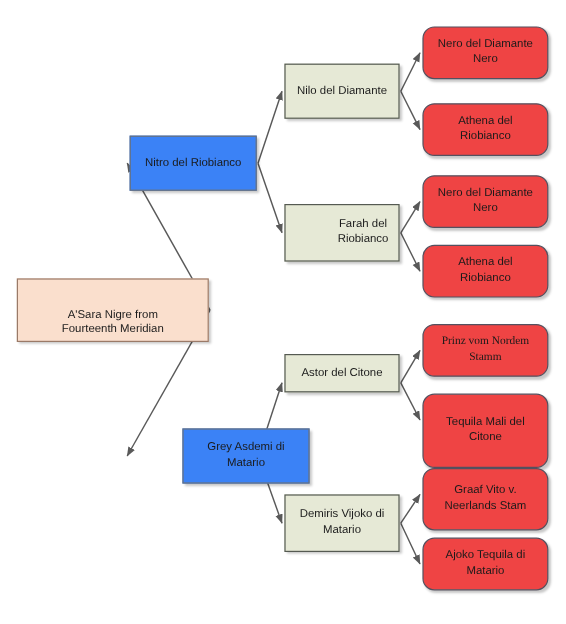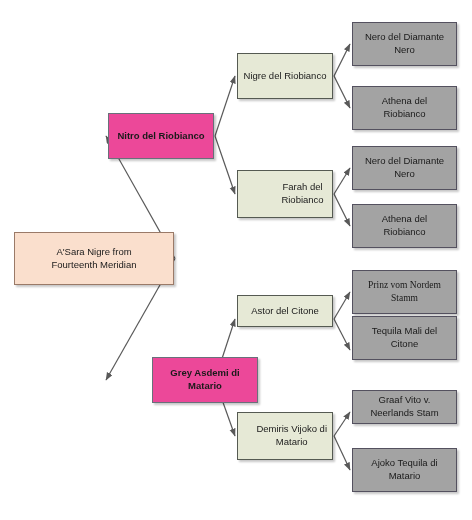--- a/index.html
+++ b/index.html
@@ -36,33 +36,34 @@
     font-size: 9.5px;
     line-height: 1.32;
     color: #1a1a1a;
     padding: 2px 5px;
     box-shadow: 2px 2px 2px rgba(0,0,0,0.22);
     white-space: pre-line;
   }
   .node.gen-root {
     background: #fadfcd;
     border-color: #9a7a68;
+    align-items: flex-end;
   }
   .node.gen-1 {
-    background: #ec4899;
+    background: #3b82f6;
     border-color: #69707a;
-    font-weight: bold;
   }
   .node.gen-2 {
     background: #e6e9d6;
     border-color: #555a52;
   }
   .node.gen-3 {
-    background: #a3a3a3;
+    background: #ef4444;
     border-color: #54515f;
+    border-radius: 10px;
   }
 </style>
 </head>
 <body>
 
 <div id="diagram-root">
   <svg id="connector-layer" viewBox="0 0 472 520" width="472" height="520">
     <defs>
       <marker id="arrowhead" markerWidth="7" markerHeight="7" refX="6.2" refY="2.6" orient="auto" markerUnits="strokeWidth">
         <path d="M0,0 L6.6,2.6 L0,5.2 z" fill="#595959"></path>
@@ -84,36 +85,36 @@
         <line x1="334" y1="436" x2="350" y2="412" stroke="#595959" stroke-width="1.2" marker-end="url(#arrowhead)"></line>
         <line x1="334" y1="436" x2="350" y2="470" stroke="#595959" stroke-width="1.2" marker-end="url(#arrowhead)"></line>
       </g>
   </svg>
   <div id="nodes-layer">
       <div class="node gen-root" style="left: 14px; top: 232px; width: 160px; height: 53px;"><span>A'Sara Nigre from
 Fourteenth Meridian</span></div>
       <div class="node gen-1" style="left: 108px; top: 113px; width: 106px; height: 46px;"><span>Nitro del Riobianco</span></div>
       <div class="node gen-1" style="left: 108px; top: 357px; width: 106px; height: 46px; margin-left: 44px;"><span>Grey Asdemi di
 Matario</span></div>
-      <div class="node gen-2" style="left: 237px; top: 53px; width: 96px; height: 46px;"><span>Nigre del Riobianco</span></div>
+      <div class="node gen-2" style="left: 237px; top: 53px; width: 96px; height: 46px;"><span>Nilo del Diamante</span></div>
       <div class="node gen-2" style="left: 237px; top: 170px; width: 96px; height: 48px; padding-left: 40px;"><span>Farah del
 Riobianco</span></div>
       <div class="node gen-2" style="left: 237px; top: 295px; width: 96px; height: 32px;"><span>Astor del Citone</span></div>
-      <div class="node gen-2" style="left: 237px; top: 412px; width: 96px; height: 48px; justify-content: flex-end;"><span>Demiris Vijoko di
+      <div class="node gen-2" style="left: 237px; top: 412px; width: 96px; height: 48px;"><span>Demiris Vijoko di
 Matario</span></div>
       <div class="node gen-3" style="left: 352px; top: 22px; width: 105px; height: 44px;"><span>Nero del Diamante
 Nero</span></div>
       <div class="node gen-3" style="left: 352px; top: 86px; width: 105px; height: 44px;"><span>Athena del
 Riobianco</span></div>
       <div class="node gen-3" style="left: 352px; top: 146px; width: 105px; height: 44px;"><span>Nero del Diamante
 Nero</span></div>
       <div class="node gen-3" style="left: 352px; top: 204px; width: 105px; height: 44px;"><span>Athena del
 Riobianco</span></div>
       <div class="node gen-3" style="left: 352px; top: 270px; width: 105px; height: 44px; font-family: Liberation Serif, serif;"><span>Prinz vom Nordem
 Stamm</span></div>
-      <div class="node gen-3" style="left: 352px; top: 316px; width: 105px; height: 44px;"><span>Tequila Mali del
+      <div class="node gen-3" style="left: 352px; top: 328px; width: 105px; height: 62px;"><span>Tequila Mali del
 Citone</span></div>
-      <div class="node gen-3" style="left: 352px; top: 390px; width: 105px; height: 34px;"><span>Graaf Vito v.
+      <div class="node gen-3" style="left: 352px; top: 390px; width: 105px; height: 52px;"><span>Graaf Vito v.
 Neerlands Stam</span></div>
       <div class="node gen-3" style="left: 352px; top: 448px; width: 105px; height: 44px;"><span>Ajoko Tequila di
 Matario</span></div>
     </div>
 </div>
 
 </body></html>

